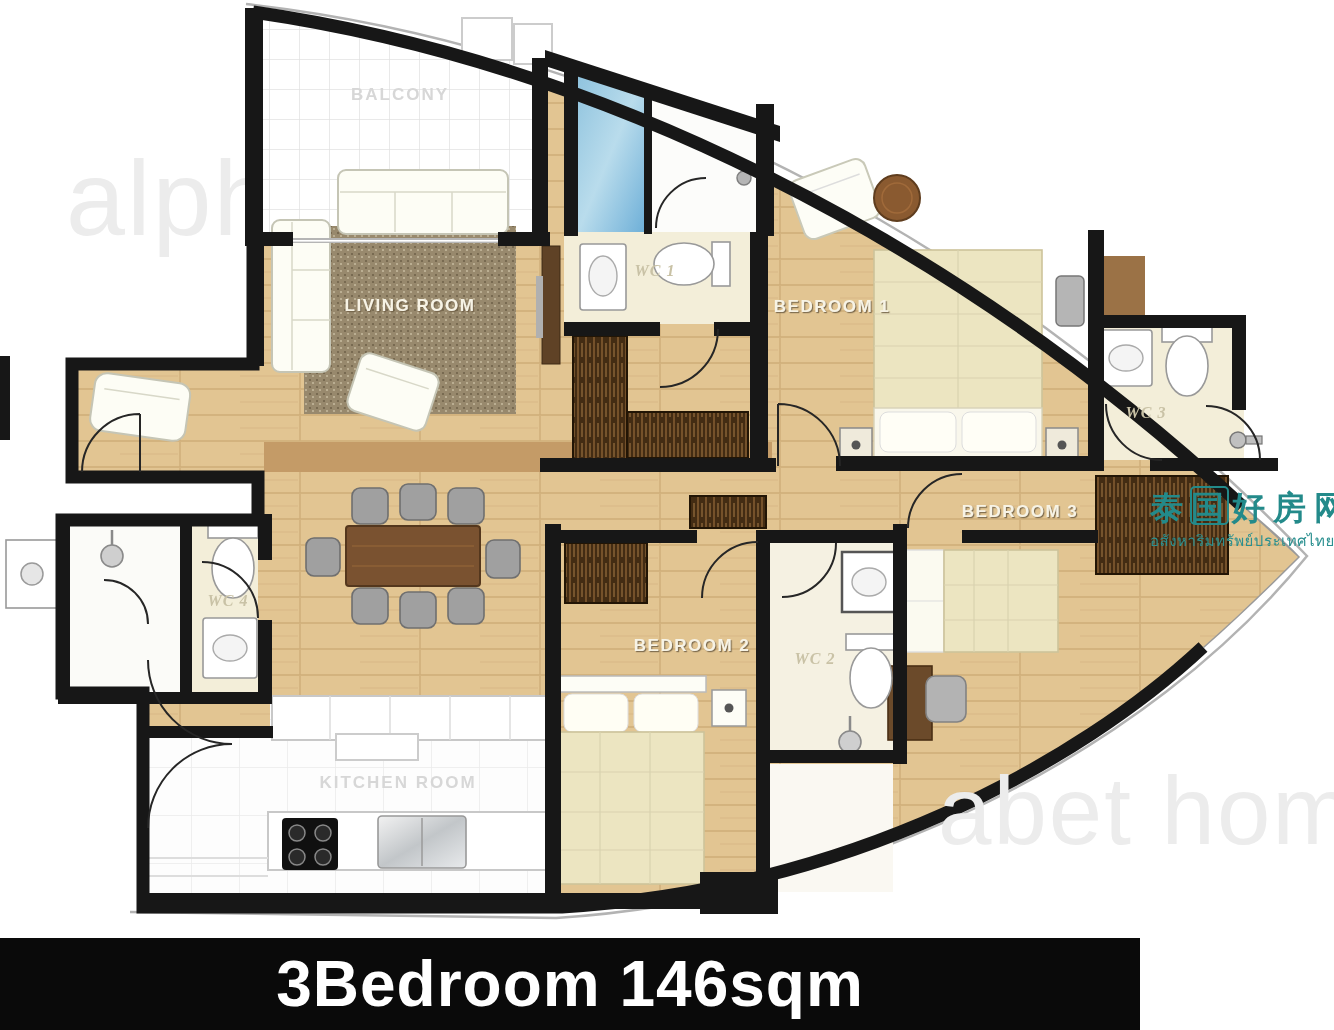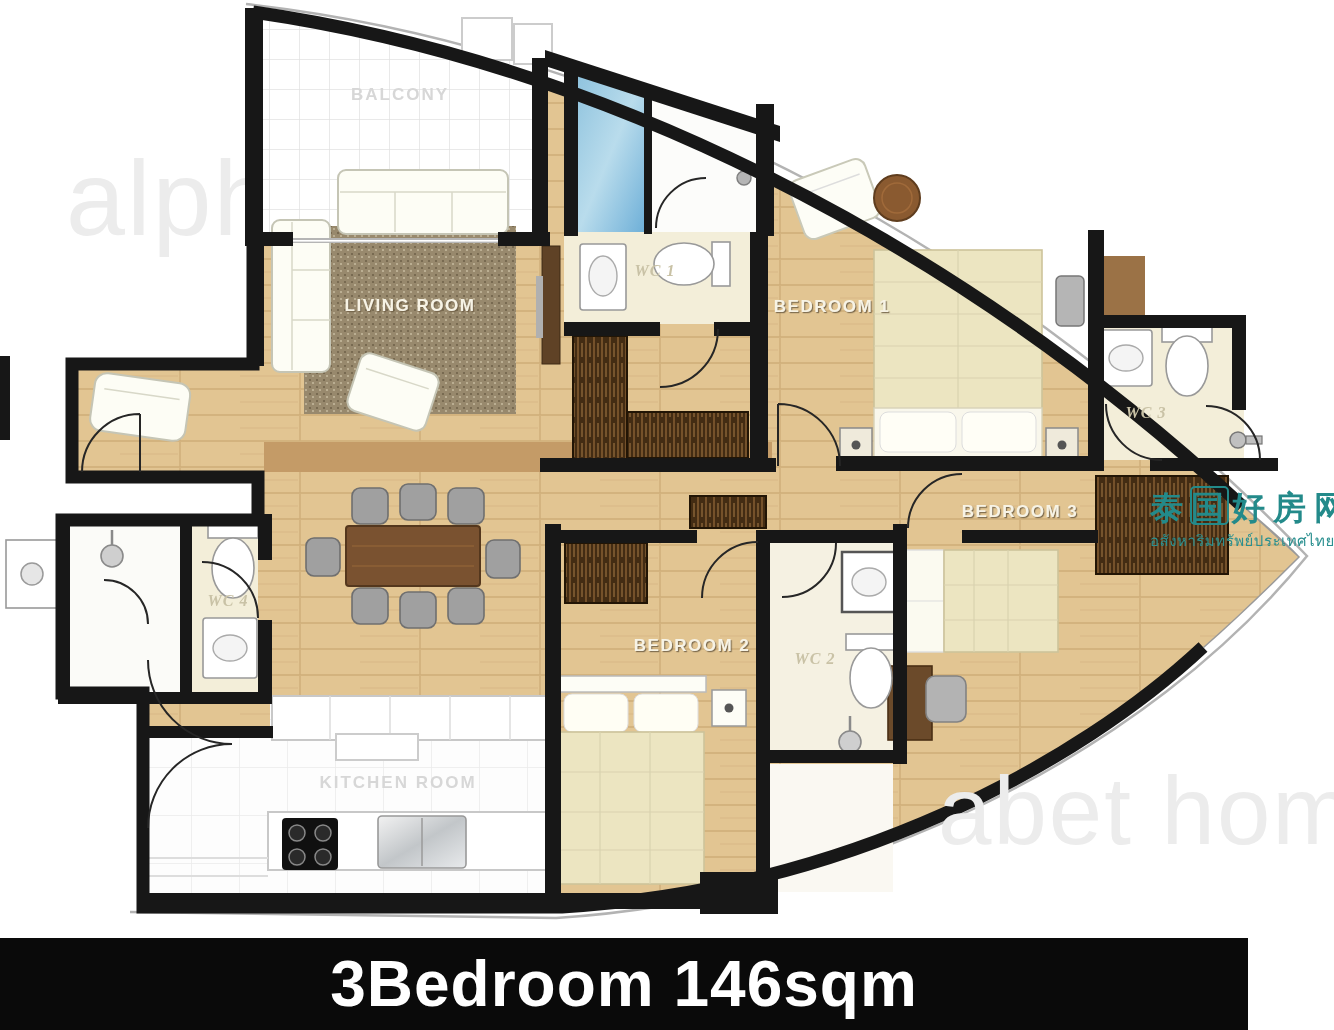--- a/index.html
+++ b/index.html
@@ -11,21 +11,21 @@
        letter-spacing:1.5px;fill:#f7f3e5;text-anchor:middle;}
   .lbl-wc{font-family:"Liberation Serif", serif;font-style:italic;font-size:16px;
        letter-spacing:1px;fill:#c9c2a6;text-anchor:middle;font-weight:bold;}
   .lbl-white{font-family:"Liberation Sans", sans-serif;font-weight:bold;font-size:17px;
        letter-spacing:2px;fill:#d7d7d7;text-anchor:middle;}
   .wm{font-family:"Liberation Sans", sans-serif;fill:#ececec;letter-spacing:2px;}
   .wm-cn{font-family:"DejaVu Sans", sans-serif;font-weight:bold;fill:#238a8a;letter-spacing:8px;}
   .wm-th{font-family:"DejaVu Sans", sans-serif;fill:#2b9090;letter-spacing:0.5px;}
   .door{stroke:#262626;stroke-width:2;fill:none;}
   .fixt{fill:#ffffff;stroke:#999;stroke-width:1.6;}
-  .title-bar{position:absolute;left:0;top:938px;width:1248px;height:92px;background:#0a0a0a;
+  .title-bar{position:absolute;left:0;top:938px;width:1140px;height:92px;background:#0a0a0a;
              display:flex;align-items:center;justify-content:center;}
   .title-bar span{color:#ffffff;font-weight:bold;font-size:64px;letter-spacing:1px;
              font-family:"Liberation Sans", sans-serif;}
 </style>
 </head>
 <body>
 
 <div class="canvas">
 <svg width="1334" height="940" viewBox="0 0 1334 940">
   <defs>

